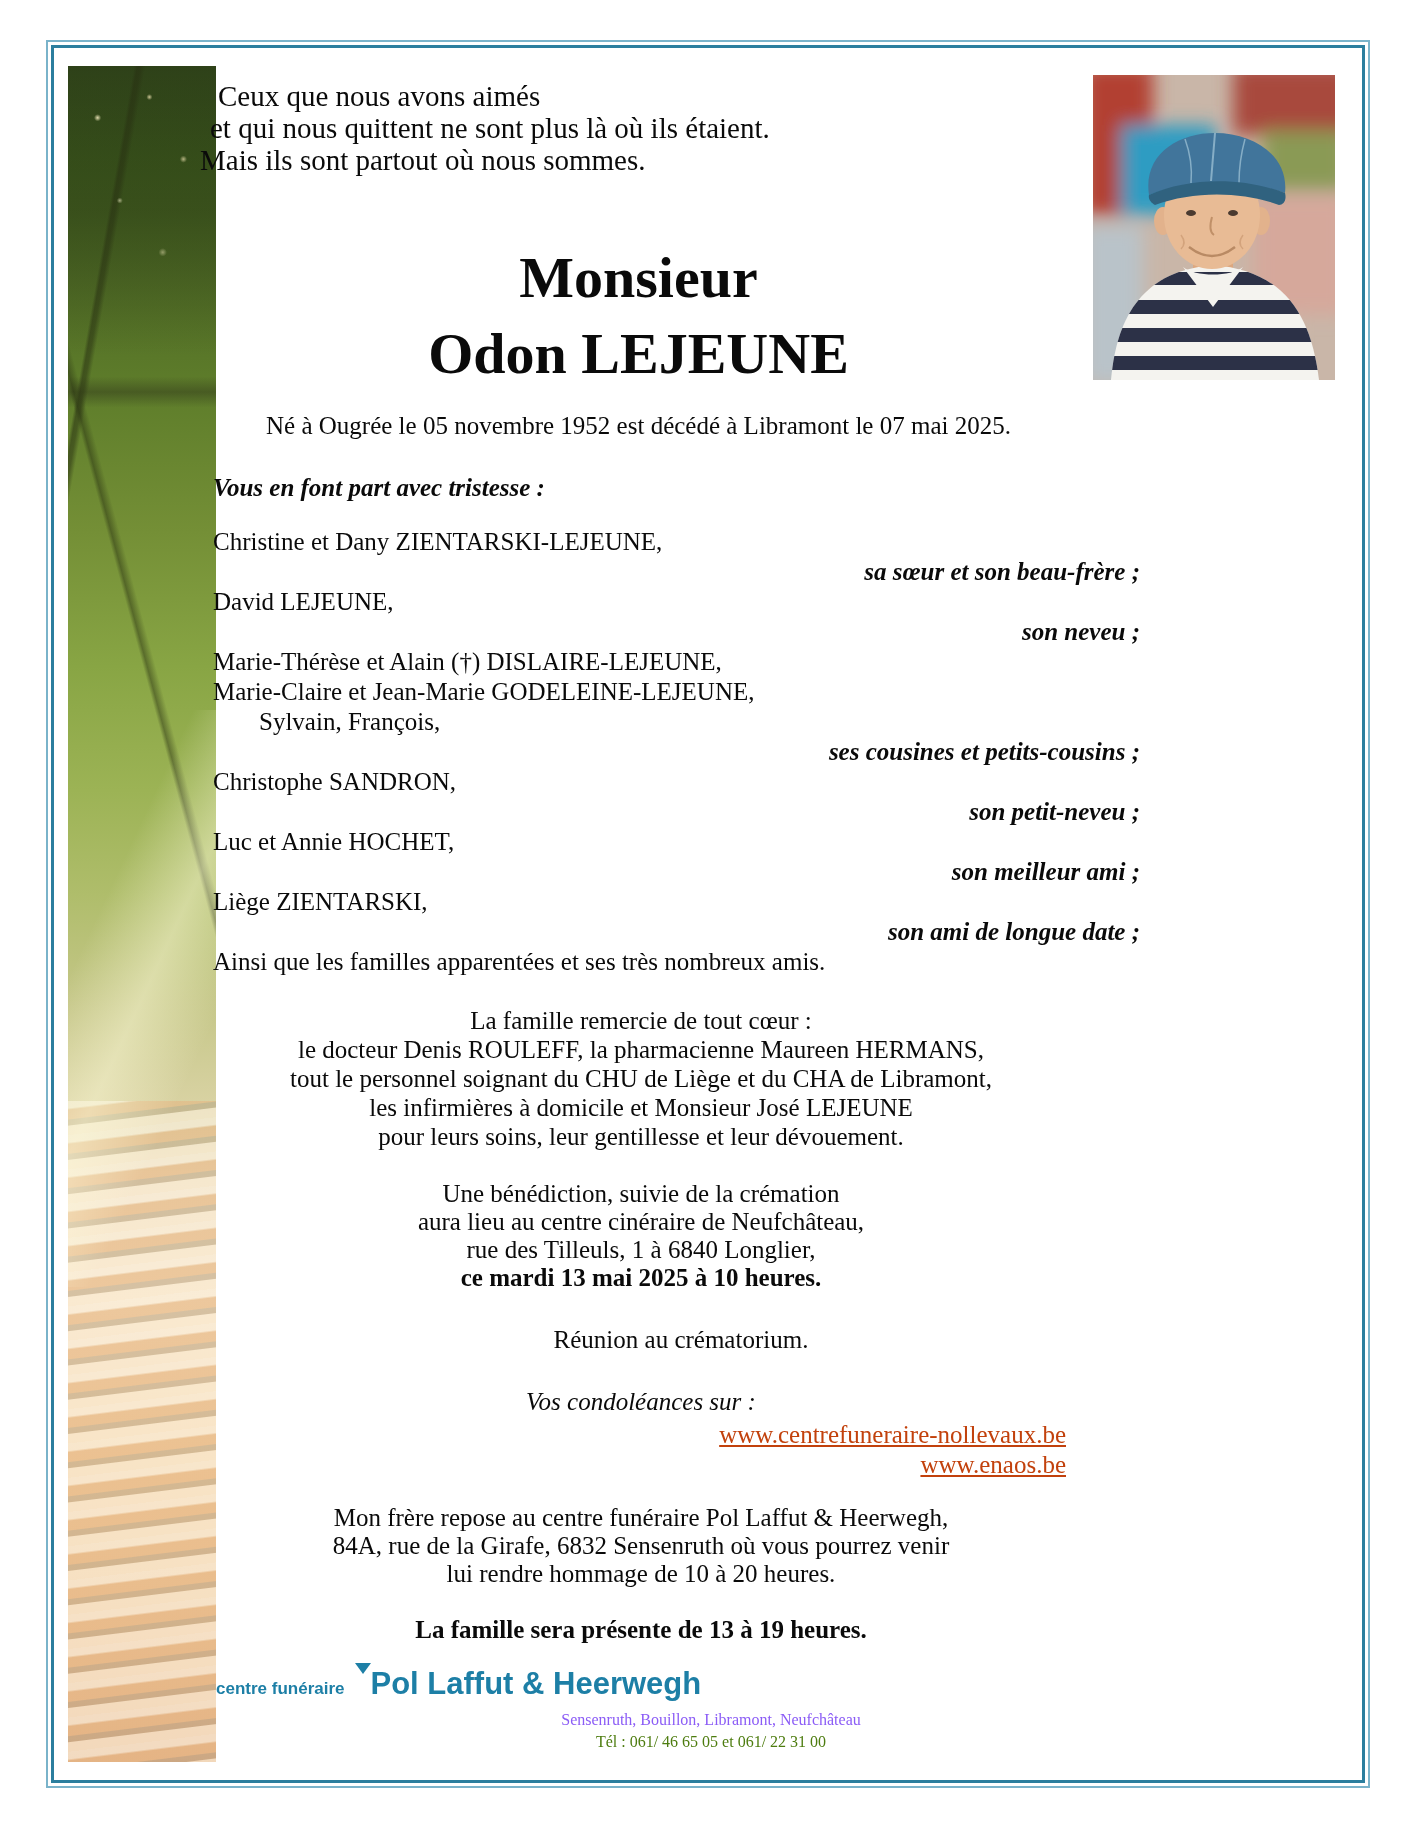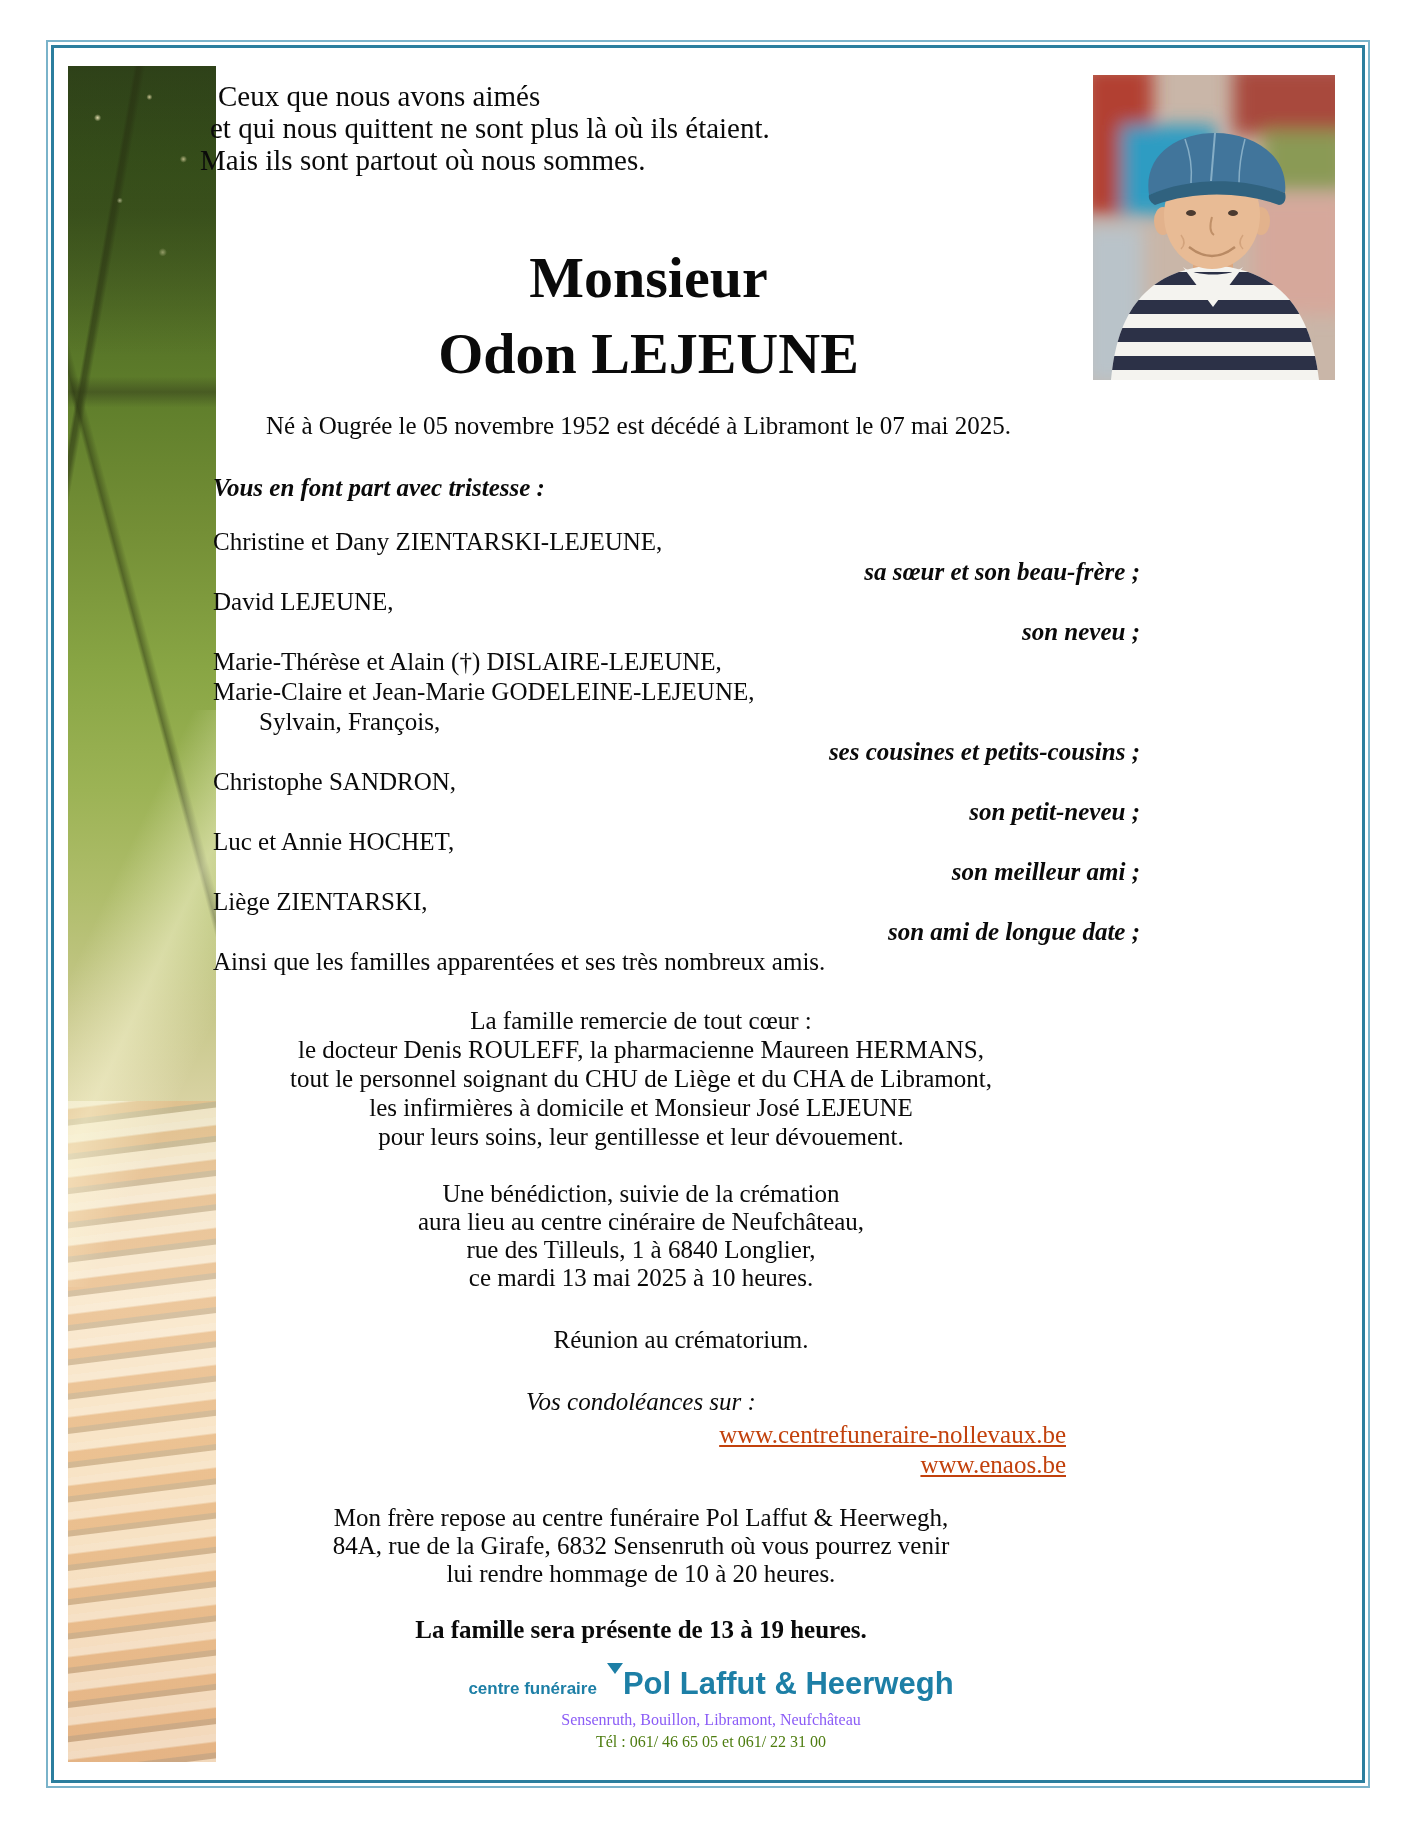--- a/index.html
+++ b/index.html
@@ -38,45 +38,45 @@
     background:linear-gradient(115deg, rgba(255,255,235,0) 30%, rgba(255,252,220,.45) 50%, rgba(255,255,240,0) 70%);}
 
   
   .photo{position:absolute;left:1093px;top:75px;width:242px;height:305px;overflow:hidden;}
 
   .quote{position:absolute;left:200px;top:80px;font-size:29px;line-height:32px;}
   .quote .q1{padding-left:18px;}
   .quote .q2{padding-left:10px;}
 
   .title{position:absolute;left:216px;top:240px;width:845px;text-align:center;
-         font-weight:bold;font-size:58px;line-height:76px;padding-left:10px;}
+         font-weight:bold;font-size:58px;line-height:76px;}
 
   .birth{position:absolute;left:216px;top:412px;width:845px;text-align:center;font-size:25px;}
 
   .intro{position:absolute;left:213px;top:474px;font-weight:bold;font-style:italic;font-size:25px;}
 
   .family{position:absolute;left:213px;top:527px;width:927px;font-size:25px;}
   .frow{height:30px;line-height:30px;white-space:nowrap;}
   .frow.right{text-align:right;font-weight:bold;font-style:italic;}
   .frow.indent{padding-left:46px;}
 
   .centered{position:absolute;left:216px;width:850px;text-align:center;font-size:25px;}
   .thanks{top:1006px;line-height:29px;}
   .ceremony{top:1180px;line-height:28px;}
-  .bold{font-weight:normal;}
+  .bold{font-weight:bold;}
   .reunion{top:1326px;margin-left:40px;}
   .condo-label{top:1388px;font-style:italic;}
   .links{top:1420px;line-height:30px;}
   a.condo-link{color:#c2410c;text-decoration:underline;display:block;text-align:right;}
   .repose{top:1504px;line-height:28px;}
   .presence{top:1616px;font-weight:bold;}
 
   .logo{position:absolute;left:216px;top:1666px;width:990px;text-align:center;
         font-family:"Liberation Sans","DejaVu Sans",sans-serif;color:#1d7fa6;}
-  .logo-line{display:flex;justify-content:center;align-items:baseline;gap:12px;}
+  .logo-line{display:flex;justify-content:flex-start;align-items:baseline;gap:12px;}
   .logo-prefix{font-weight:bold;font-size:17px;}
   .logo-name{font-weight:bold;font-size:31px;}
   .logo-triangle{width:0;height:0;border-left:8px solid transparent;border-right:8px solid transparent;
                  border-top:11px solid #1d7fa6;transform:translateY(-20px);margin:0 -12px 0 -2px;}
   .logo-loc{font-family:"Liberation Serif","DejaVu Serif",serif;color:#8b5cf6;font-size:16px;margin-top:9px;}
   .logo-tel{font-family:"Liberation Serif","DejaVu Serif",serif;color:#4d7c0f;font-size:16px;margin-top:4px;}
 </style>
 </head>
 <body>
 

